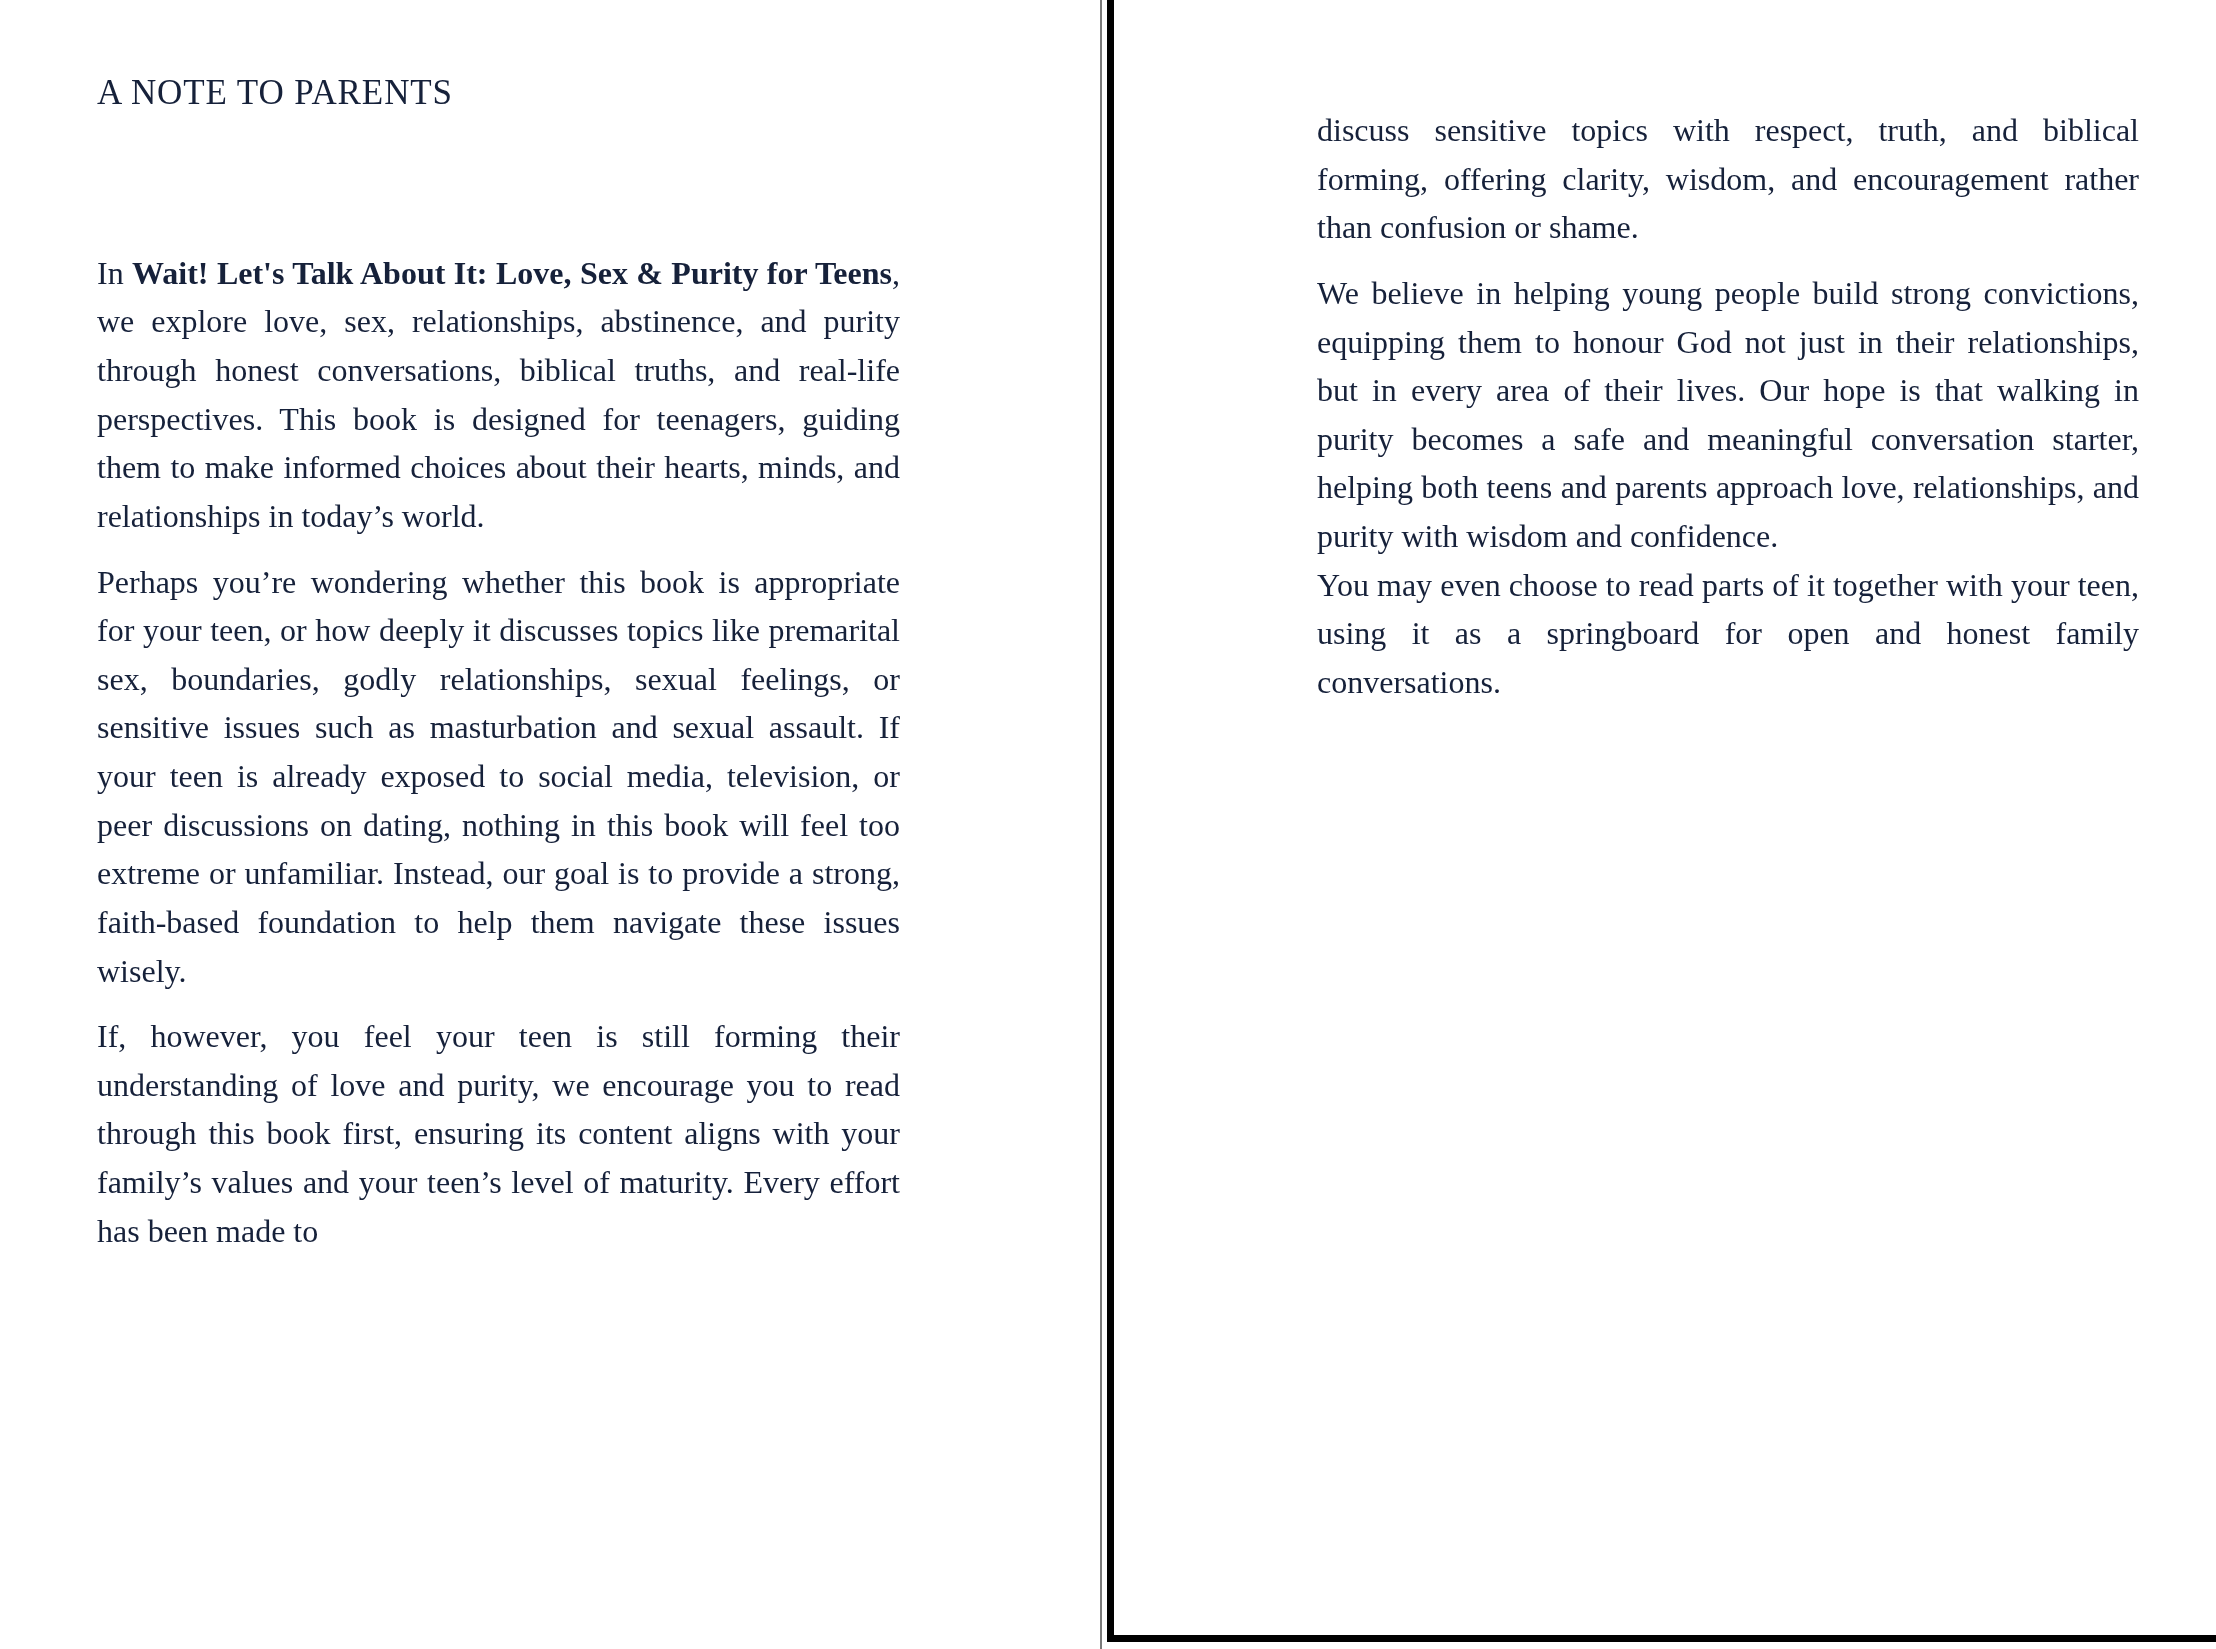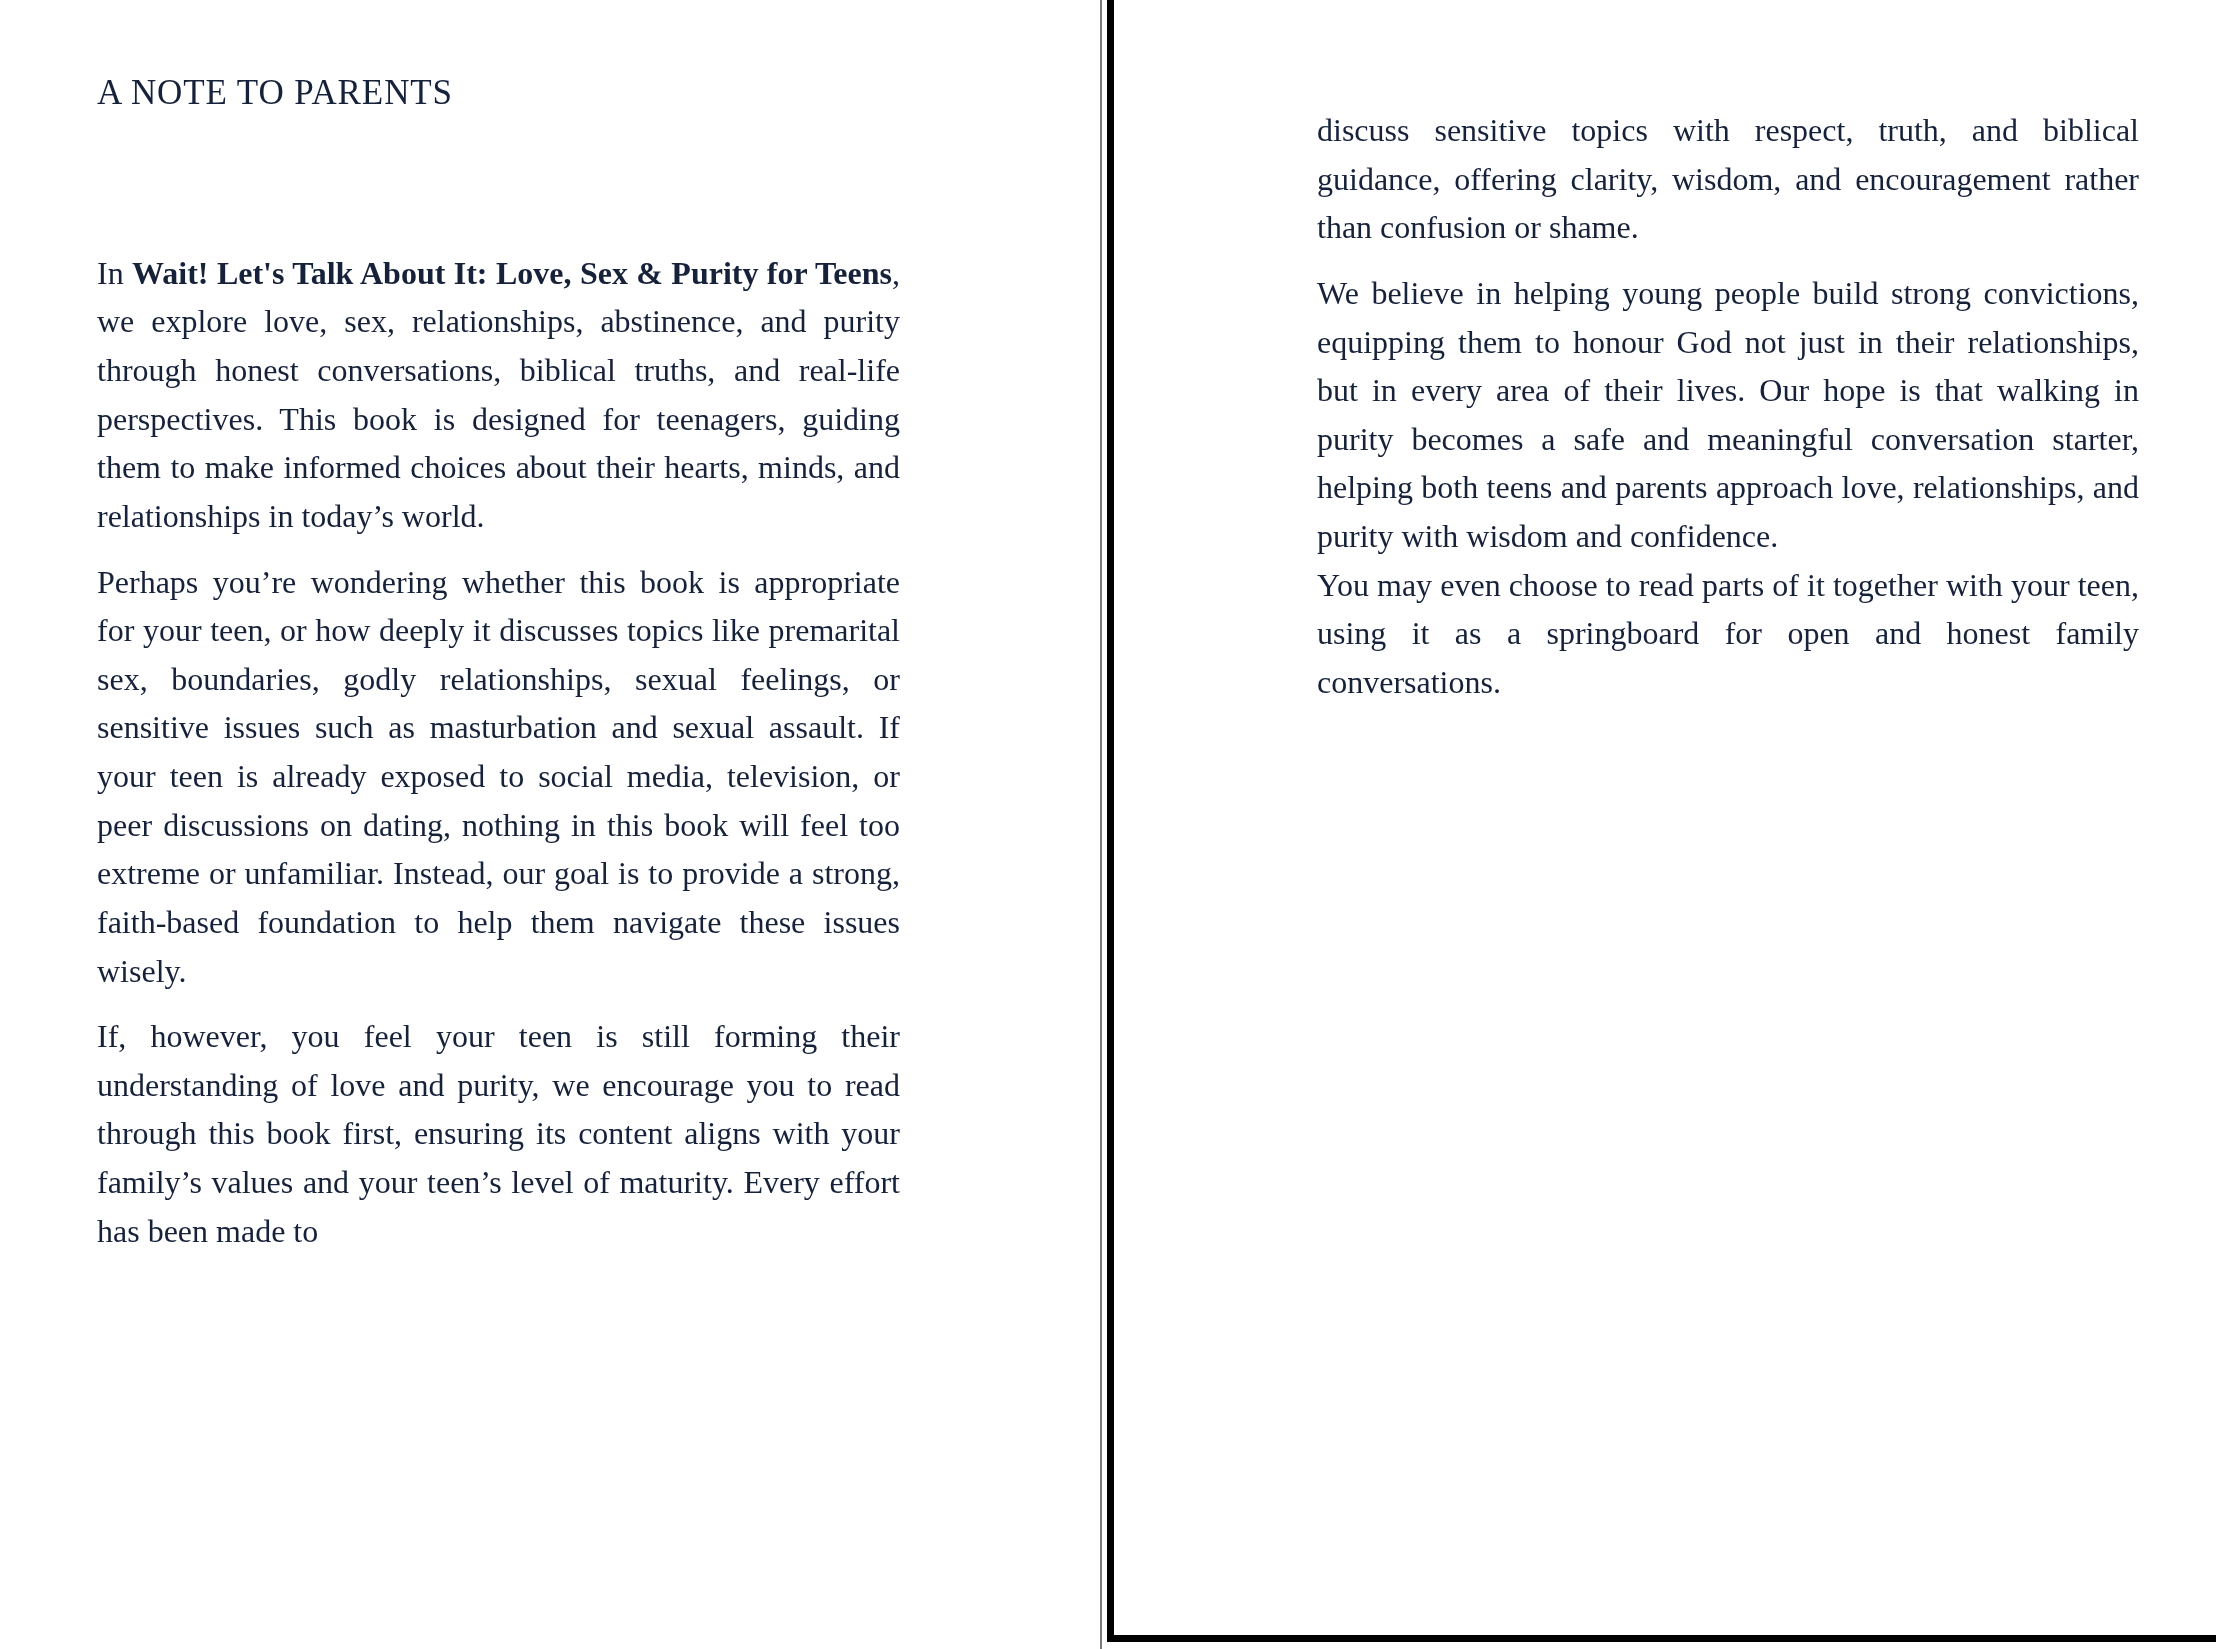--- a/index.html
+++ b/index.html
@@ -140,21 +140,21 @@
     </div>
   </div>
 
   <div class="spine-thin"></div>
 
   <div class="page-right">
     <div class="content">
 
       <div class="right-top-offset"></div>
 
-      <p class="body-par">discuss sensitive topics with respect, truth, and biblical guidance, offering clarity, wisdom, and encouragement rather than confusion or shame.</p>
+      <p class="body-par">discuss sensitive topics with respect, truth, and biblical forming, offering clarity, wisdom, and encouragement rather than confusion or shame.</p>
 
       <p class="body-par last">We believe in helping young people build strong convictions, equipping them to honour God not just in their relationships, but in every area of their lives. Our hope is that walking in purity becomes a safe and meaningful conversation starter, helping both teens and parents approach love, relationships, and purity with wisdom and confidence.</p>
 
       <p class="body-par">You may even choose to read parts of it together with your teen, using it as a springboard for open and honest family conversations.</p>
 
     </div>
   </div>
 
 </div>
 

